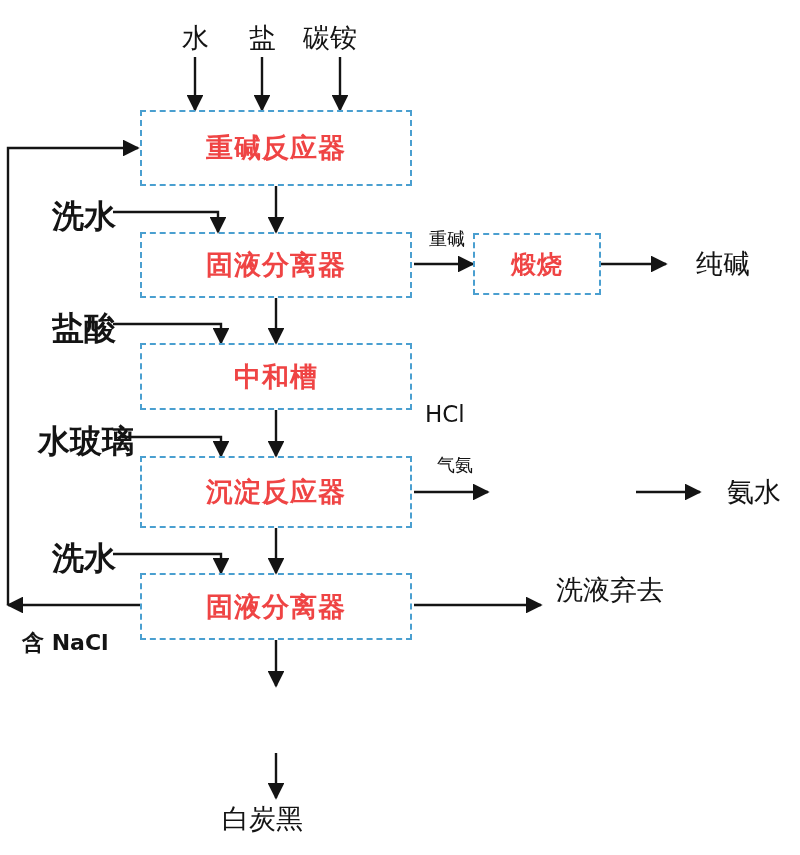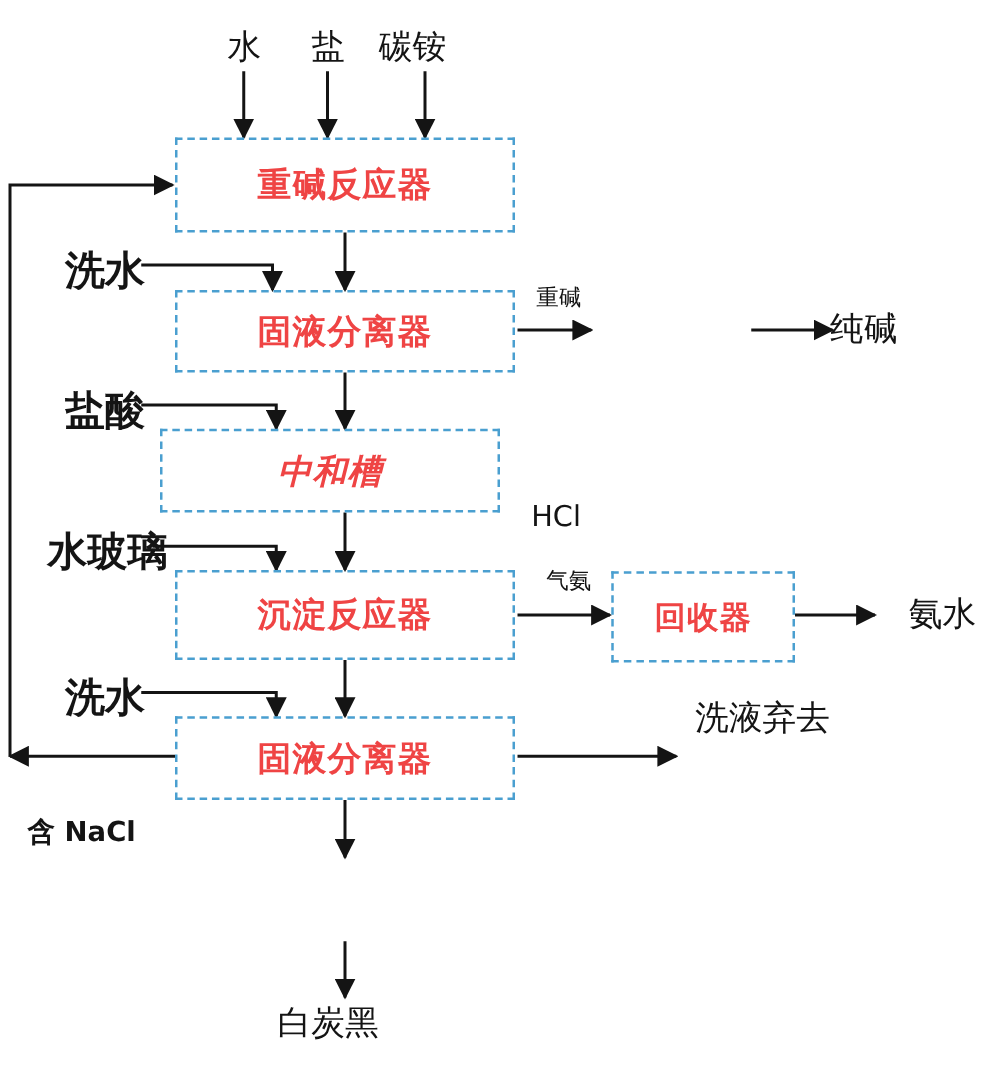--- a/index.html
+++ b/index.html
@@ -55,21 +55,20 @@
     font-weight: normal;
     font-size: 27px;
   }
   .stream-label {
     font-weight: normal;
     font-size: 18px;
   }
   .nacl-label {
     font-weight: bold;
     font-size: 22px;
-    margin-top: 24px;
   }
 </style>
 </head>
 <body>
 
 <div id="canvas">
 
   <svg class="wires" viewBox="0 0 800 855">
     <defs>
       <marker id="ah" viewBox="0 0 10 10" refX="9" refY="5" markerWidth="7" markerHeight="7" orient="auto-start-reverse">
@@ -118,50 +117,50 @@
   </svg>
 
   <div class="unit-box main-unit" style="left:140px; top:110px; width:272px; height:76px;">
     <span class="unit-label">重碱反应器</span>
   </div>
 
   <div class="unit-box main-unit" style="left:140px; top:232px; width:272px; height:66px;">
     <span class="unit-label">固液分离器</span>
   </div>
 
+  <div class="unit-box side-unit" style="left:473px; top:233px; width:128px; height:62px;">
+    <span class="unit-label">煅烧</span>
+  </div>
 
-  <div class="unit-box main-unit" style="left:128px; top:343px; width:272px; height:67px;font-style:italic;">
+  <div class="unit-box main-unit" style="left:140px; top:343px; width:272px; height:67px;">
     <span class="unit-label">中和槽</span>
   </div>
 
   <div class="unit-box main-unit" style="left:140px; top:456px; width:272px; height:72px;">
     <span class="unit-label">沉淀反应器</span>
   </div>
 
-  <div class="unit-box side-unit" style="left:489px; top:457px; width:147px; height:73px;">
-    <span class="unit-label">回收器</span>
-  </div>
 
   <div class="unit-box main-unit" style="left:140px; top:573px; width:272px; height:67px;">
     <span class="unit-label">固液分离器</span>
   </div>
 
 
   <div class="txt term-label" style="left:182px; top:24px;">水</div>
   <div class="txt term-label" style="left:249px; top:24px;">盐</div>
   <div class="txt term-label" style="left:303px; top:24px;">碳铵</div>
 
   <div class="txt feed-label" style="left:52px; top:200px;">洗水</div>
   <div class="txt feed-label" style="left:52px; top:312px;">盐酸</div>
   <div class="txt feed-label" style="left:38px; top:425px;">水玻璃</div>
   <div class="txt feed-label" style="left:52px; top:542px;">洗水</div>
 
   <div class="txt stream-label" style="left:419px; top:230px;margin-left:10px;">重碱</div>
   <div class="txt stream-label" style="left:425px; top:403px; font-size:23px;">HCl</div>
   <div class="txt stream-label" style="left:437px; top:456px;">气氨</div>
   <div class="txt nacl-label" style="left:22px; top:632px;">含 NaCl</div>
 
-  <div class="txt term-label" style="left:664px; top:250px;">纯碱</div>
+  <div class="txt term-label" style="left:696px; top:250px;">纯碱</div>
   <div class="txt term-label" style="left:716px; top:478px;margin-left:11px;">氨水</div>
-  <div class="txt term-label" style="left:556px; top:561px;text-align:right;">洗液弃去</div>
+  <div class="txt term-label" style="left:556px; top:576px;text-align:right;">洗液弃去</div>
   <div class="txt term-label" style="left:222px; top:805px;">白炭黑</div>
 
 </div>
 
 </body></html>

